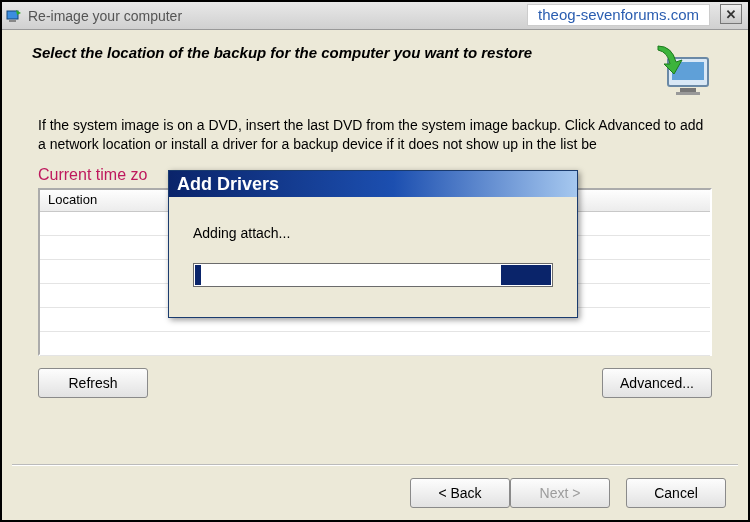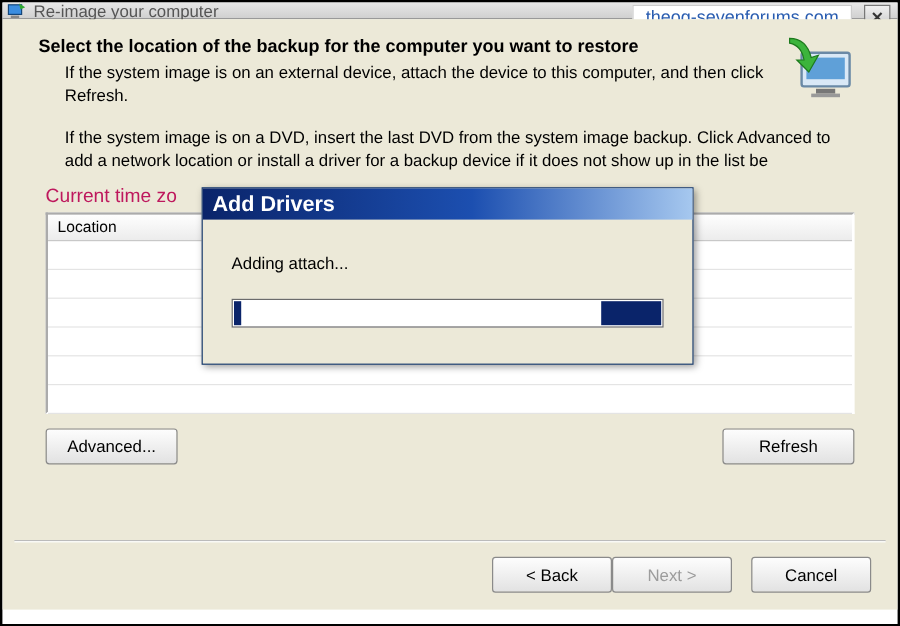--- a/index.html
+++ b/index.html
@@ -7,21 +7,21 @@
       font-family: "Segoe UI", Tahoma, sans-serif;
       font-size: 13px;
       background: #fff;
       width: 750px;
       height: 522px;
       position: relative;
       border: 2px solid #000;
     }
     
     .titlebar {
-      height: 14px;
+      height: 28px;
       background: linear-gradient(to bottom, #e8e8e8, #d0d0d0);
       border-bottom: 1px solid #999;
       display: flex;
       align-items: center;
       padding: 0 4px;
       position: relative;
     }
     .titlebar .app-icon {
       width: 16px; height: 16px;
       margin-right: 6px;
@@ -62,42 +62,42 @@
       background: #ece9d8;
       height: calc(100% - 26px);
       position: relative;
       padding: 0;
     }
     .header-area {
       padding: 14px 30px 10px 30px;
       display: flex;
       align-items: flex-start;
     }
-    .header-text { flex: 1; }
+    .header-text { flex: 1; font-style: italic; }
     .header-text .heading {
       font-weight: bold;
       font-size: 15px;
       color: #000;
       margin-bottom: 4px;
     }
     .header-text .subheading {
       font-size: 14px;
       color: #000;
       padding-left: 22px;
       line-height: 1.35;
     }
     .header-icon {
       width: 64px; height: 56px;
       margin-left: 8px;
       flex-shrink: 0;
     }
     .instruction-text {
       font-size: 14px;
       color: #000;
-      padding: 6px 36px 4px 52px;
+      padding: 6px 36px 4px 36px;
       line-height: 1.35;
     }
     .label-current-tz {
       font-size: 16px;
       color: #be185d;
       padding: 8px 0 4px 36px;
     }
     .table-frame {
       margin: 0 36px;
       border: 2px inset #fff;
@@ -222,21 +222,20 @@
   <div class="close-btn">
     <span>✕</span>
   </div>
 </div>
 
 <div class="window-body">
 
   <div class="header-area">
     <div class="header-text">
       <div class="heading">Select the location of the backup for the computer you want to restore</div>
-      <div class="subheading">If the system image is on an external device, attach the device to this computer, and then click Refresh.</div>
     </div>
     <div class="header-icon">
       <svg viewBox="0 0 64 56" width="64" height="56">
         <rect x="14" y="14" width="40" height="28" rx="2" fill="#d9e8f6" stroke="#6a89a6" stroke-width="2"></rect>
         <rect x="18" y="18" width="32" height="18" fill="#5fa0d8"></rect>
         <rect x="26" y="44" width="16" height="4" fill="#777"></rect>
         <rect x="22" y="48" width="24" height="3" fill="#999"></rect>
         <path d="M4 2 Q 18 2 22 18 L28 16 L20 30 L10 20 L16 20 Q14 8 4 6 Z" fill="#3cb43c" stroke="#1d7a1d" stroke-width="1"></path>
       </svg>
     </div>
@@ -254,22 +253,22 @@
       <div class="row-line"></div>
       <div class="row-line"></div>
       <div class="row-line"></div>
       <div class="row-line"></div>
       <div class="row-line"></div>
       <div class="row-line"></div>
     </div>
   </div>
 
   <div class="middle-buttons">
+    <button class="win-btn">Refresh</button>
     <button class="win-btn">Advanced...</button>
-    <button class="win-btn">Refresh</button>
   </div>
 
   <div class="separator-line"></div>
 
   <div class="bottom-buttons">
     <button class="win-btn">&lt; Back</button>
     <button class="win-btn" disabled="">Next &gt;</button>
     <div class="gap"></div>
     <button class="win-btn">Cancel</button>
   </div>

